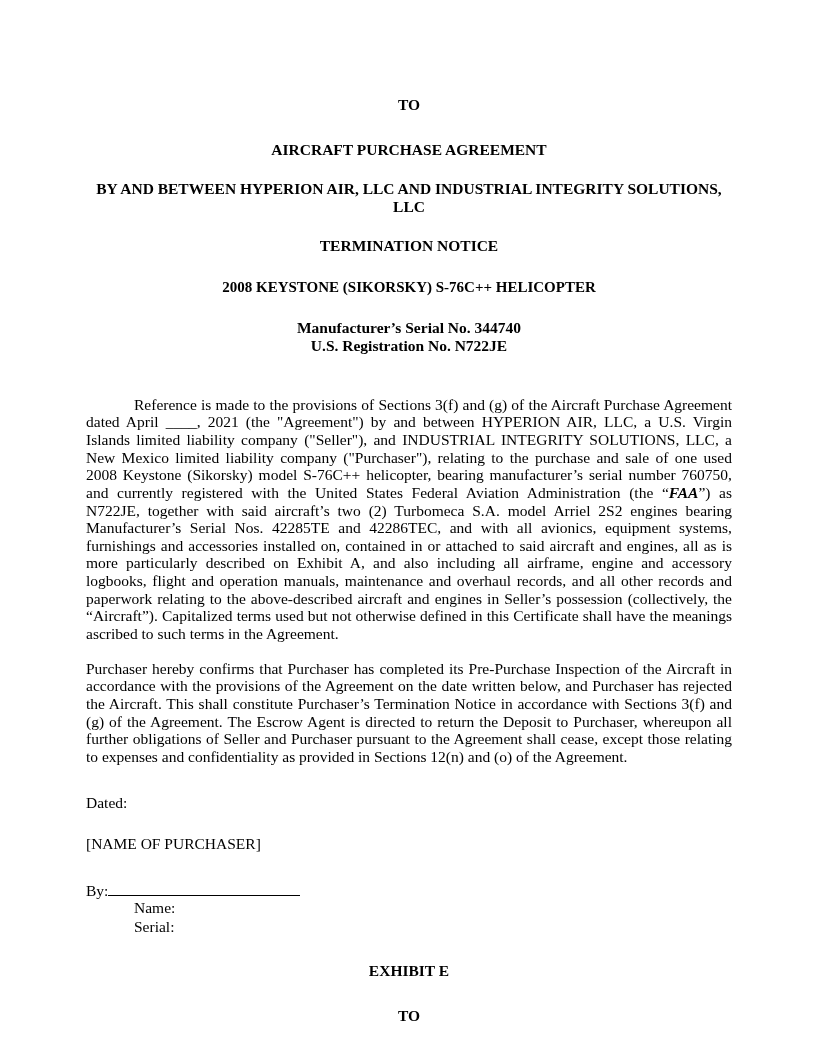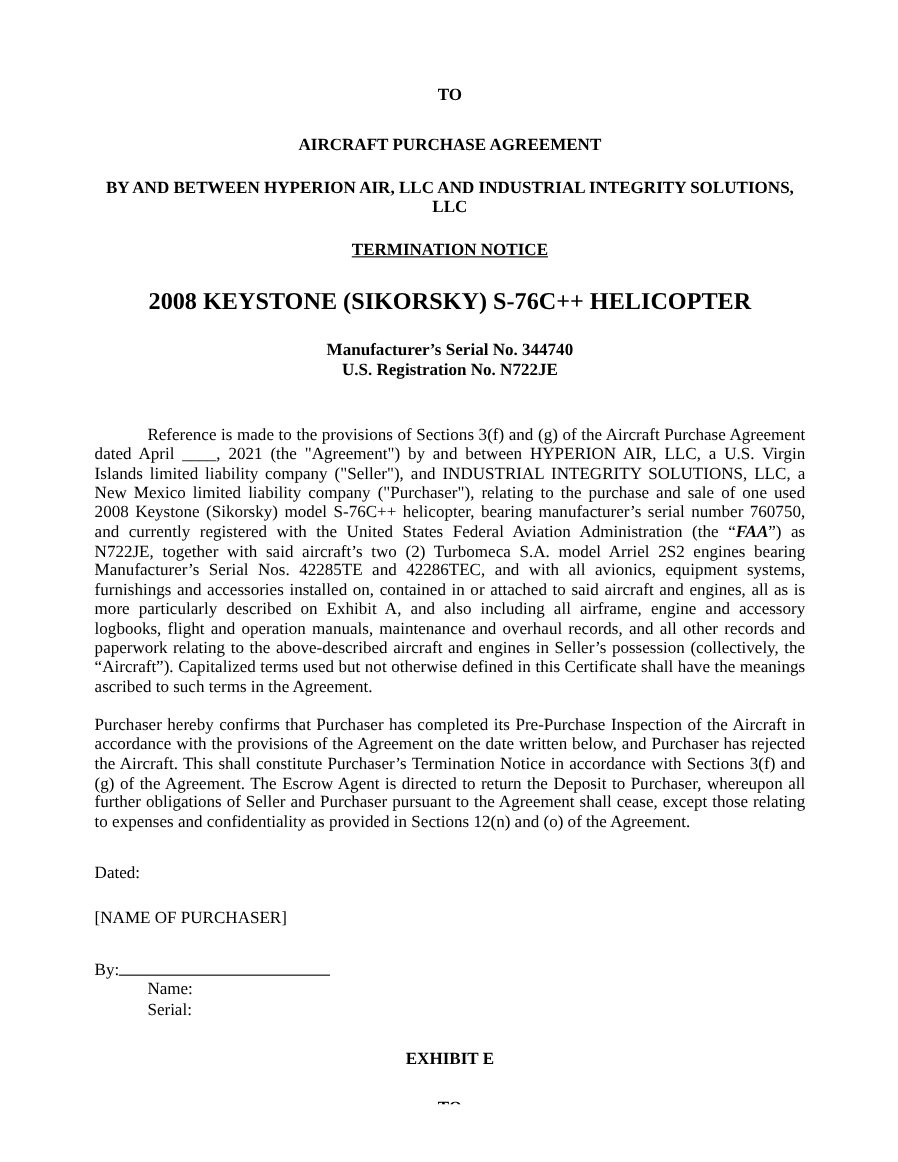--- a/index.html
+++ b/index.html
@@ -10,31 +10,32 @@
   .page {
     width: 816px;
     height: 1004px;
     box-sizing: border-box;
     padding: 78px 84px 0 86px;
     font-family: "Liberation Serif", serif;
     font-size: 15.5px;
     color: #000000;
     background: #ffffff;
     overflow: hidden;
+    margin-top: 18px;
   }
   .heading {
     font-weight: bold;
     text-align: center;
     margin: 0;
   }
   .h-to        { margin-bottom: 0; }
   .h-title     { margin-top: 27px; font-family: Liberation Serif, serif; }
   .h-parties   { margin-top: 21px; }
-  .h-notice    { margin-top: 21px; text-decoration: underline; }
-  .h-aircraft  { margin-top: 24px; font-size: 22px; }
+  .h-notice    { margin-top: 21px; }
+  .h-aircraft  { margin-top: 24px; font-size: 15px; }
   .h-serialblk { margin-top: 23px; line-height: 1.18; }
   .para {
     text-align: justify;
     line-height: 1.14;
     margin: 0;
   }
   .p1 { margin-top: 40px; }
   .p1 .firstline-indent { display: inline-block; width: 48px; }
   .p2 { margin-top: 17px; }
   .faa { font-weight: bold; font-style: italic; }

